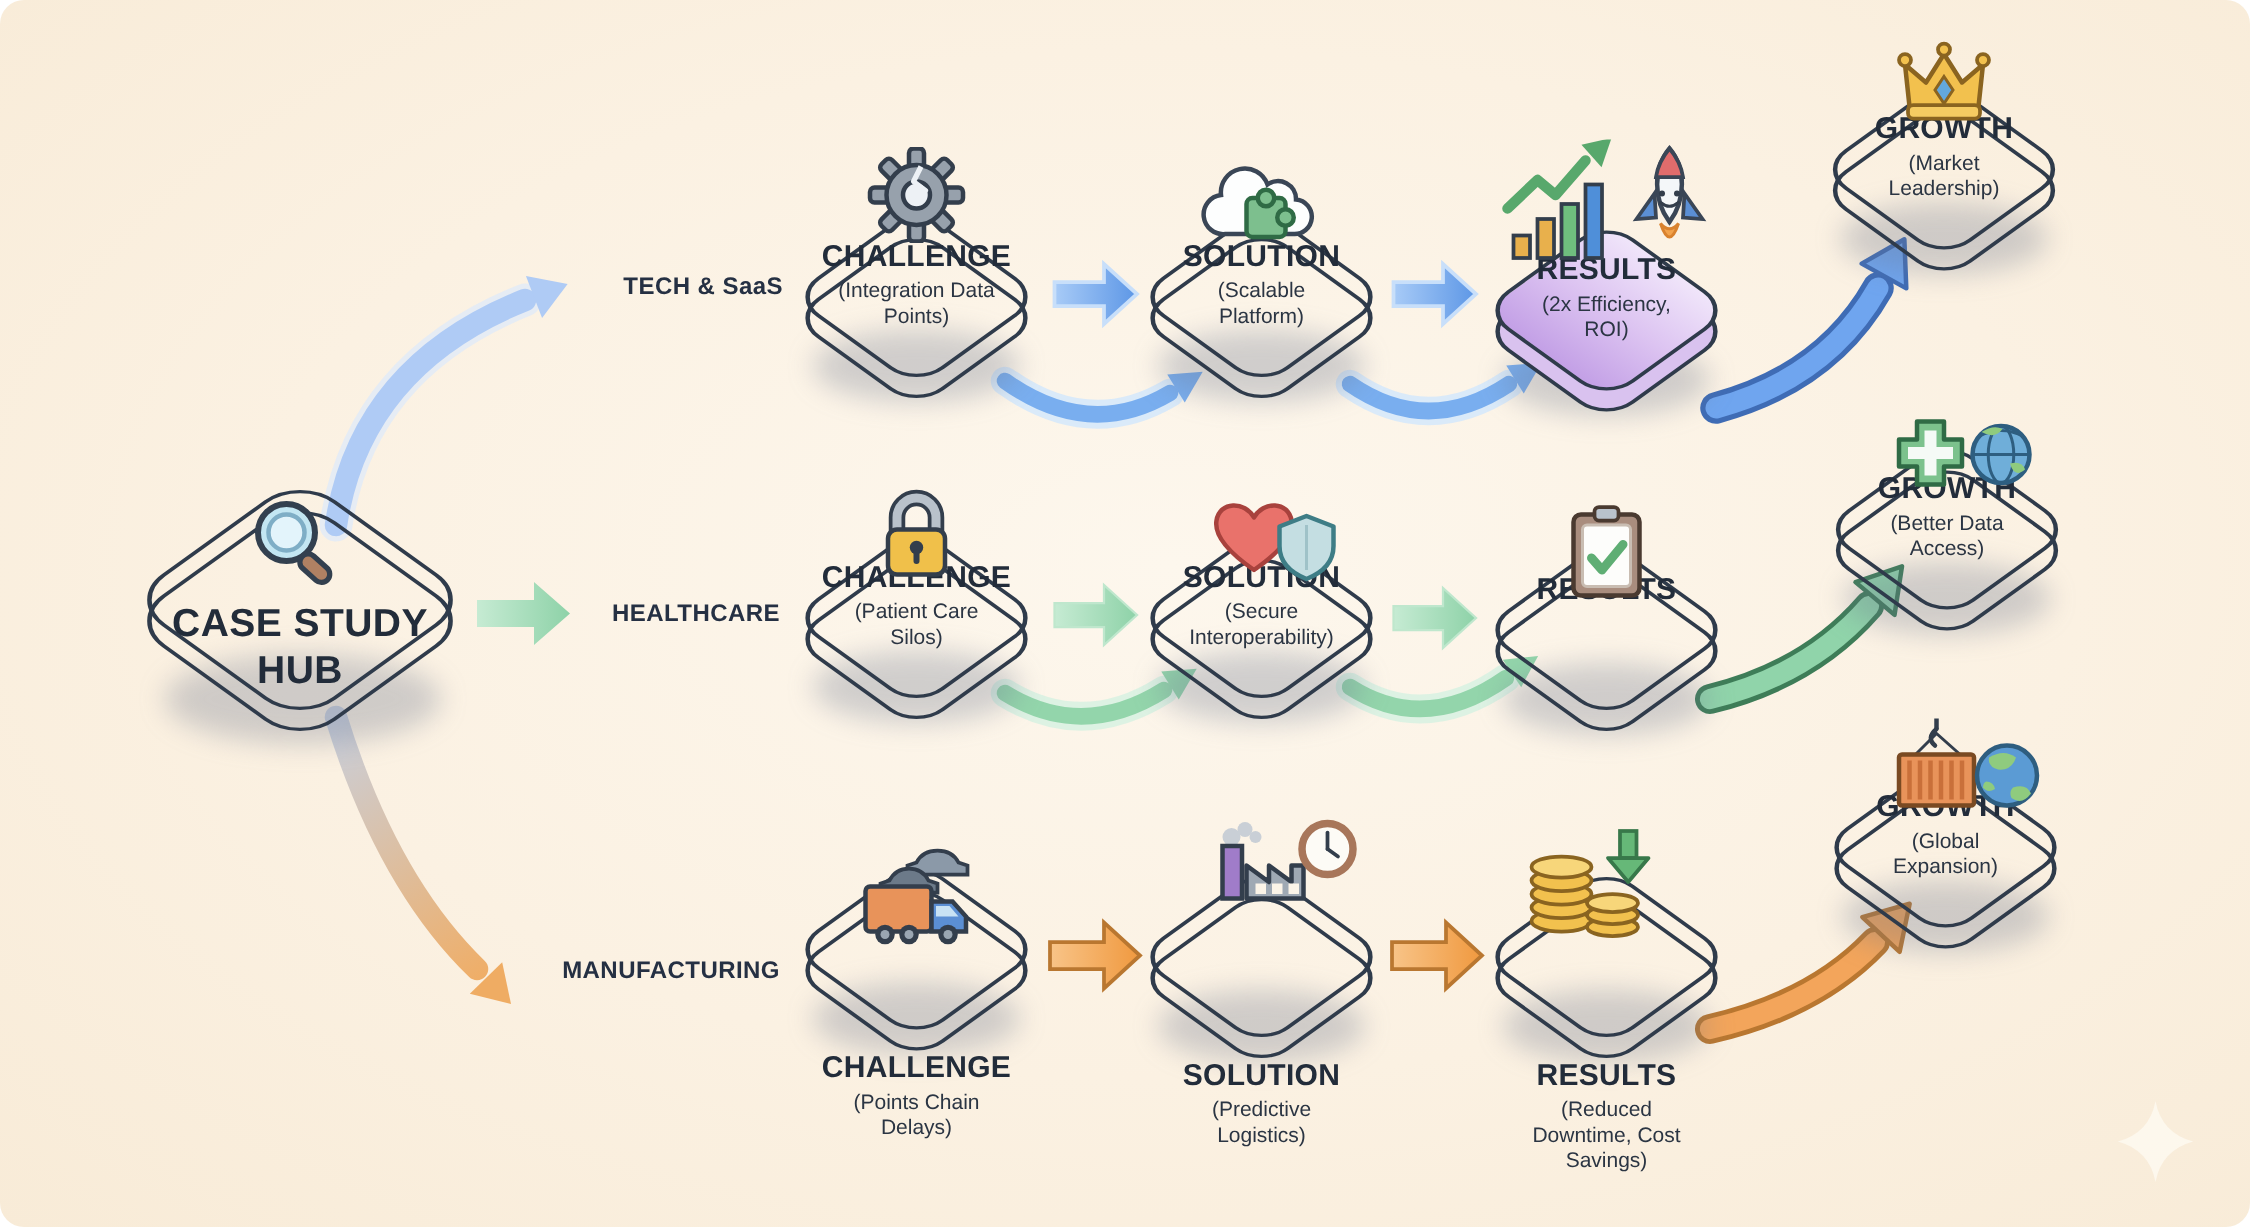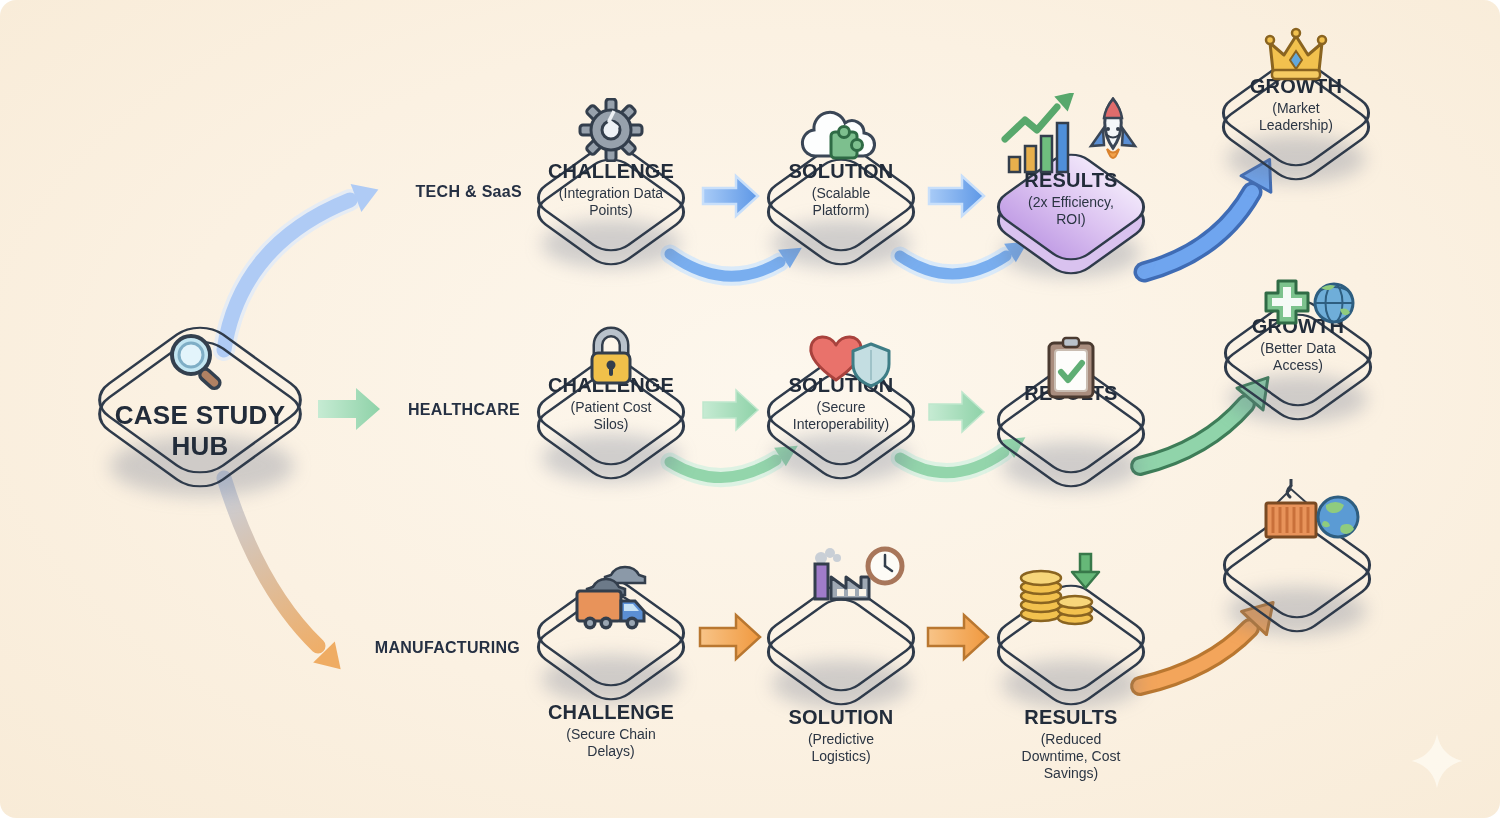--- a/index.html
+++ b/index.html
@@ -253,21 +253,21 @@
       <svg width="58" height="62" viewBox="0 0 58 62">
         <path d="M16 30 v-11 a13 13 0 0 1 26 0 v11" fill="none" stroke="#333E4C" stroke-width="11" stroke-linecap="round"></path>
         <path d="M16 30 v-11 a13 13 0 0 1 26 0 v11" fill="none" stroke="#B9C2CB" stroke-width="6" stroke-linecap="round"></path>
         <rect x="10" y="27" width="38" height="30" rx="6" fill="#F0C04A" stroke="#333E4C" stroke-width="3"></rect>
         <circle cx="29" cy="39" r="4.5" fill="#333E4C"></circle>
         <rect x="27" y="40" width="4" height="10" rx="2" fill="#333E4C"></rect>
       </svg>
     </div>
     <div class="ntext">
       <div class="stage">CHALLENGE</div>
-      <div class="detail">(Patient Cost Silos)</div>
+      <div class="detail">(Patient Care Silos)</div>
     </div>
   </div>
 
   <div class="node" style="left:756px; top:348px;">
     <div class="shadow"></div>
     <div class="dmd base green"></div>
     <div class="dmd face green"></div>
     <div class="icon" style="left:49px; top:-18px;">
       <svg width="88" height="62" viewBox="0 0 88 62">
         <path d="M31 15 C25 4 8 4 6 17 C4 29 18 41 31 50 C44 41 58 29 56 17 C54 4 37 4 31 15 z" fill="#E9726B" stroke="#A8423D" stroke-width="3" stroke-linejoin="round"></path>
@@ -336,21 +336,21 @@
         <circle cx="27" cy="60" r="6.5" fill="#333E4C"></circle>
           <circle cx="27" cy="60" r="3" fill="#9AA6B2"></circle>
         <circle cx="43" cy="60" r="6.5" fill="#333E4C"></circle>
           <circle cx="43" cy="60" r="3" fill="#9AA6B2"></circle>
         <circle cx="69" cy="60" r="6.5" fill="#333E4C"></circle>
           <circle cx="69" cy="60" r="3" fill="#9AA6B2"></circle>
       </svg>
     </div>
     <div class="ntext below">
       <div class="stage">CHALLENGE</div>
-      <div class="detail">(Secure Chain Delays)</div>
+      <div class="detail">(Points Chain Delays)</div>
     </div>
   </div>
 
   <div class="node" style="left:756px; top:574px;">
     <div class="shadow"></div>
     <div class="dmd base orange"></div>
     <div class="dmd face orange"></div>
     <div class="icon" style="left:45px; top:-29px;">
       <svg width="104" height="82" viewBox="0 0 104 82">
         <circle cx="20" cy="13" r="6" fill="#C9CFD6"></circle>
@@ -415,20 +415,24 @@
             <line x1="44" y1="30" x2="44" y2="56"></line>
           <line x1="51" y1="30" x2="51" y2="56"></line>
             <line x1="58" y1="30" x2="58" y2="56"></line>
         </g>
         <circle cx="88" cy="40" r="20" fill="#5B9BD4" stroke="#2E5E80" stroke-width="3"></circle>
         <path d="M76 28 q10 -6 18 0 q-3 9 -12 8 q-7 -2 -6 -8 z" fill="#8FCB7E"></path>
         <path d="M92 48 q9 -3 12 4 q-6 8 -13 3 q-2 -4 1 -7 z" fill="#8FCB7E"></path>
         <path d="M74 44 q5 0 6 5 q-5 3 -8 -1 q0 -3 2 -4 z" fill="#8FCB7E"></path>
       </svg>
     </div>
+    <div class="ntext">
+      <div class="stage">GROWTH</div>
+      <div class="detail">(Global Expansion)</div>
+    </div>
   </div>
 
   <div class="sparkle" style="left:1408px; top:732px;">
     <svg width="58" height="58" viewBox="0 0 60 60">
       <path d="M30 2 Q34 24 56 30 Q34 36 30 58 Q26 36 4 30 Q26 24 30 2 Z" fill="#FFFDF6" opacity=".85"></path>
     </svg>
   </div>
 
 </div>
 

